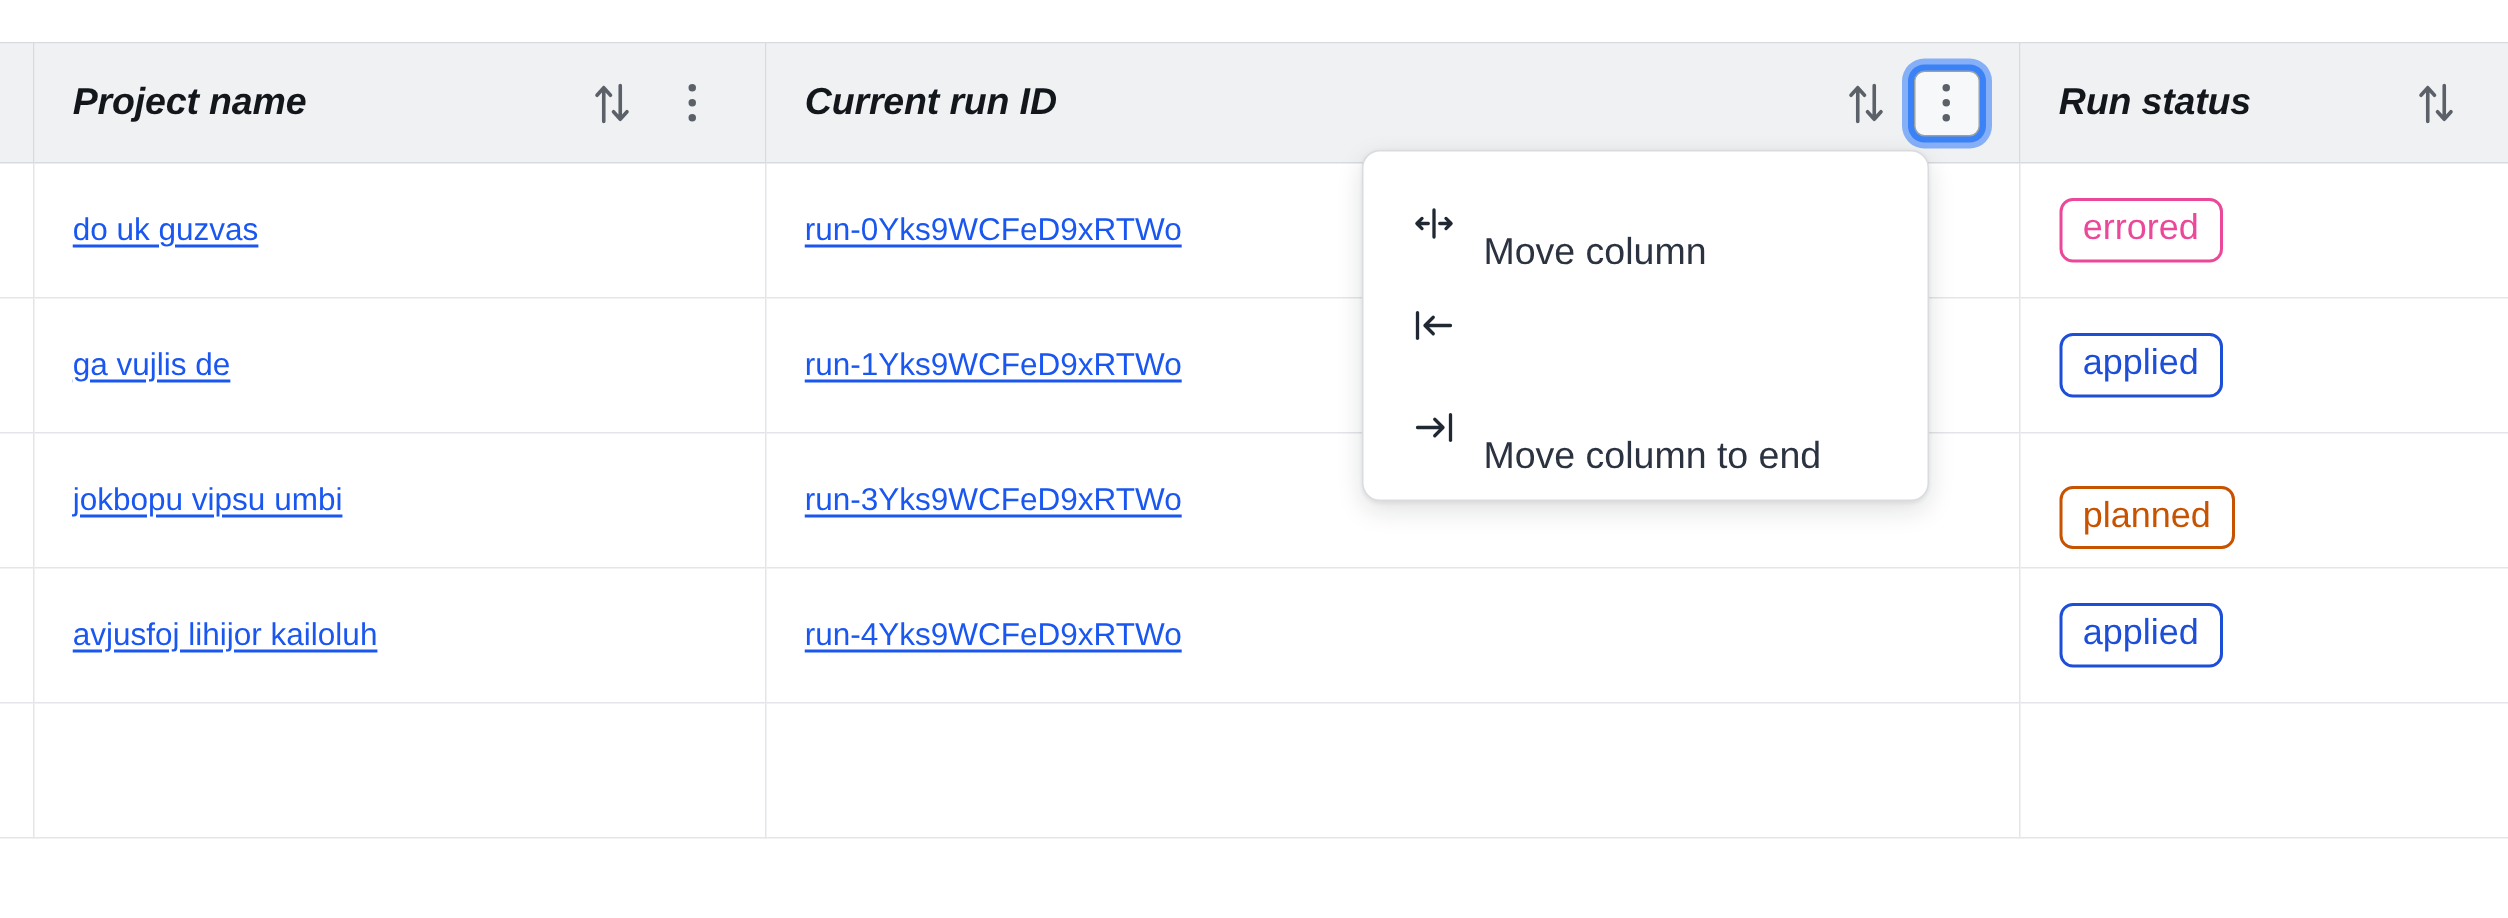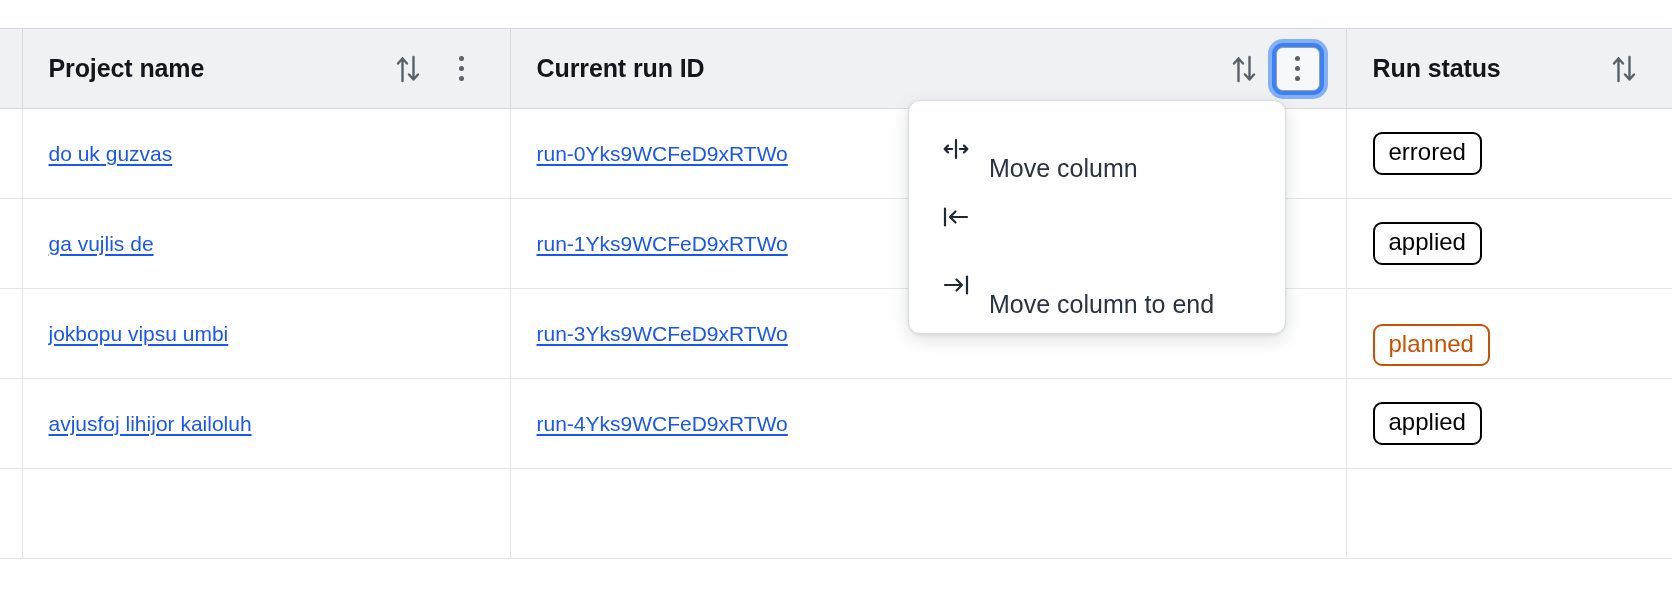--- a/index.html
+++ b/index.html
@@ -50,20 +50,21 @@
   }
   thead th.select-col { padding: 0; border-right: 1px solid #d7dade; }
 
   .th-inner {
     display: flex;
     align-items: center;
     justify-content: flex-start;
     gap: 10px;
     height: 100%;
     width: 100%;
+    font-style: italic;
   }
   .th-label {
     font-size: 25px;
     font-weight: 700;
     color: #13171b;
     letter-spacing: -0.1px;
     white-space: nowrap;
   }
   .th-spacer { flex: 1 1 auto; }
 
@@ -125,22 +126,22 @@
 
   .badge {
     display: inline-block;
     padding: 4px 14px 6px;
     border-radius: 9px;
     border: 2px solid currentColor;
     font-size: 24px;
     line-height: 1.18;
     white-space: nowrap;
   }
-  .badge.errored { color: #000000; }
-  .badge.applied { color: #000000; }
+  .badge.errored { color: #ec4899; }
+  .badge.applied { color: #1d4ed8; }
   .badge.planned { color: #c75200; margin-top: 23px; }
 
   
   .menu {
     position: absolute;
     left: 908px;
     top: 100px;
     width: 378px;
     background: #ffffff;
     border: 1px solid #d9dbdf;

